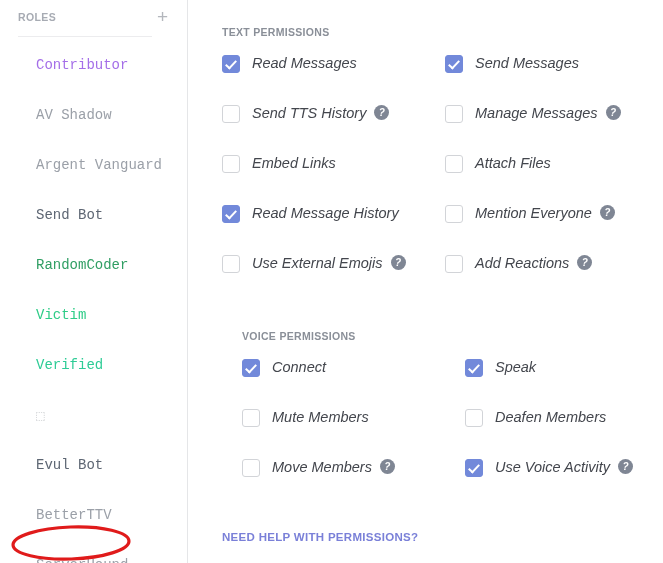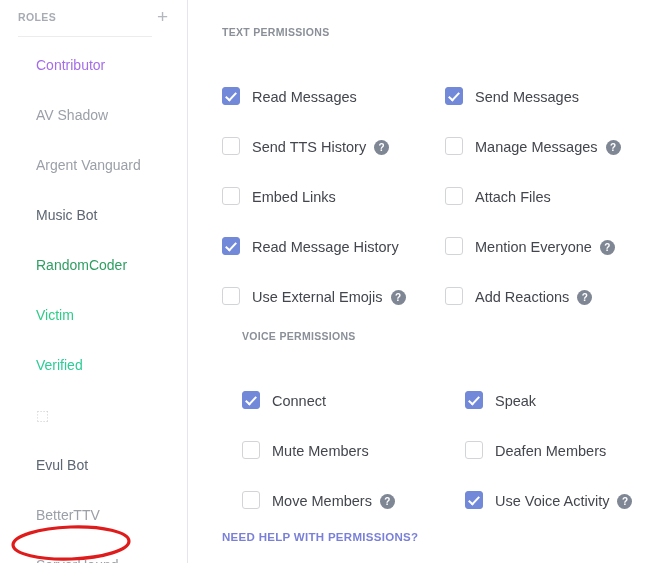--- a/index.html
+++ b/index.html
@@ -64,20 +64,21 @@
   }
   .role-row {
     position: relative;
     height: 50px;
     display: flex;
     align-items: center;
     padding-left: 36px;
     box-sizing: border-box;
     font-size: 14px;
     cursor: pointer;
+    font-family: Liberation Mono, monospace;
   }
   .role-label { white-space: nowrap; }
 
   
   #annotation-ellipse {
     position: absolute;
     left: 10px; top: 524px;
     width: 122px; height: 38px;
     pointer-events: none;
     z-index: 40;
@@ -99,22 +100,23 @@
     text-transform: uppercase;
     margin-bottom: 17px;
   }
   .perm-grid {
     display: grid;
     grid-template-columns: 223px 223px;
     grid-auto-rows: 50px;
   }
   .perm-item {
     display: flex;
-    align-items: flex-end;
-    cursor: pointer;
+    align-items: flex-start;
+    cursor: pointer;
+    font-style: italic;
   }
   .cbox {
     width: 18px; height: 18px;
     border-radius: 3px;
     box-sizing: border-box;
     flex: none;
     position: relative;
   }
   .cbox.off {
     background: #ffffff;
@@ -182,21 +184,21 @@
         <div class="role-row">
           <span class="role-label" style="color: rgb(164, 110, 232);">Contributor</span>
         </div>
         <div class="role-row">
           <span class="role-label" style="color: rgb(155, 160, 168);">AV Shadow</span>
         </div>
         <div class="role-row">
           <span class="role-label" style="color: rgb(155, 160, 168);">Argent Vanguard</span>
         </div>
         <div class="role-row">
-          <span class="role-label" style="color: rgb(93, 102, 115);">Music Bot</span>
+          <span class="role-label" style="color: rgb(93, 102, 115);">Send Bot</span>
         </div>
         <div class="role-row">
           <span class="role-label" style="color: rgb(47, 158, 99);">RandomCoder</span>
         </div>
         <div class="role-row">
           <span class="role-label" style="color: rgb(46, 204, 135);">Victim</span>
         </div>
         <div class="role-row">
           <span class="role-label" style="color: rgb(46, 204, 150);">Verified</span>
         </div>

